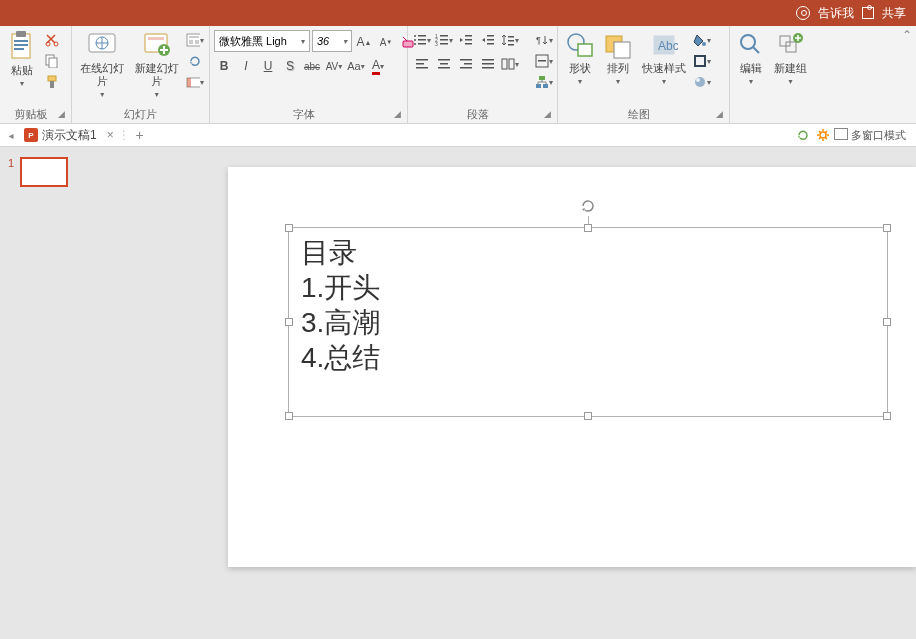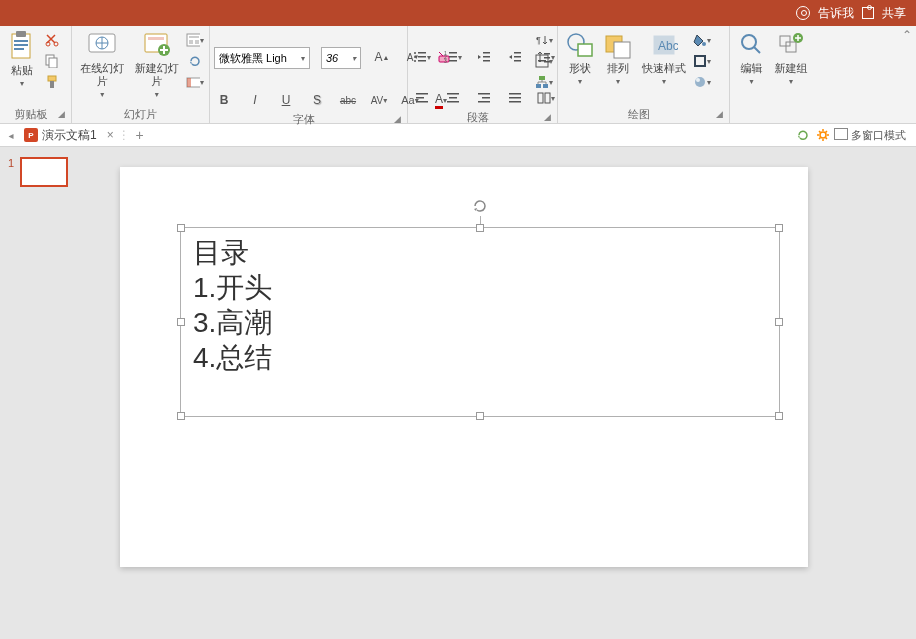--- a/index.html
+++ b/index.html
@@ -19,21 +19,21 @@
 
 
 .ribbon { background: #f3f3f3; height: 98px; display: flex; border-bottom: 1px solid #d4d4d4; }
 .group { border-right: 1px solid #d4d4d4; padding: 2px 4px 0 4px; display: flex; flex-direction: column; justify-content: space-between; }
 .group-content { display: flex; align-items: flex-start; gap: 2px; flex: 1; }
 .group-label { text-align: center; font-size: 11px; color: #666; padding: 2px 0 1px 0; }
 .vbtn { display: flex; flex-direction: column; align-items: center; gap: 2px; padding: 2px 4px; cursor: pointer; font-size: 11px; color: #444; }
 .vbtn .lbl { font-size: 11px; line-height: 1.2; text-align: center; }
 .caret-sm { font-size: 8px; color: #666; }
 .col { display: flex; flex-direction: column; gap: 1px; }
-.row { display: flex; align-items: flex-start; gap: 11px; margin-top: 17px; }
+.row { display: flex; align-items: flex-end; gap: 2px; }
 .small-btn { width: 20px; height: 20px; display: flex; align-items: center; justify-content: center; cursor: pointer; color: #555; border:1px solid transparent; }
 .font-box { border: 1px solid #adadad; background: #fff; height: 22px; font-size: 11px; padding: 0 4px; display: flex; align-items: center; }
 .size-box { border: 1px solid #adadad; background: #fff; height: 22px; width: 40px; font-size: 11px; padding: 0 4px; display:flex; align-items:center;font-style:italic; }
 
 
 .svg-ic{display:block}
 
 
 .doc-tabs { background: #fff; height: 23px; border-bottom: 1px solid #d4d4d4; display: flex; align-items: center; padding: 0 4px; }
 .nav-arrow{width:14px;height:23px;display:flex;align-items:center;justify-content:center;color:#888;cursor:pointer;font-size:10px;}
@@ -43,21 +43,21 @@
 .plus-tab{width:20px;display:flex;align-items:center;justify-content:center;color:#888;cursor:pointer;font-size:14px;}
 .doc-tabs-right{margin-left:auto;display:flex;align-items:center;gap:6px;padding-right:6px;}
 .gear{width:14px;height:14px;color:#ff8c00;}
 
 
 .workspace { display: flex; height: calc(639px - 26px - 98px - 23px); }
 .thumb-panel { width: 120px; background: #e6e6e6; padding: 10px 8px; }
 .thumb-item { display: flex; gap: 6px; }
 .thumb-num { font-size: 11px; color: #b7472a; }
 .thumb { width: 48px; height: 30px; background: #fff; border: 2px solid #d24726; }
-.canvas-area { flex: 1; background: #e6e6e6; display: flex; align-items: flex-start; justify-content: flex-start; padding: 20px 0; }
+.canvas-area { flex: 1; background: #e6e6e6; display: flex; align-items: flex-start; justify-content: flex-end; padding: 20px 0; }
 .slide { width: 688px; height: 400px; background: #fff; box-shadow: 0 2px 6px rgba(0,0,0,0.2); position: relative; }
 
 
 .textbox { position: absolute; left: 60px; top: 60px; width: 600px; height: 190px; border: 1px solid #b0b0b0; }
 .handle { width: 8px; height: 8px; background: #fff; border: 1px solid #999; position: absolute; }
 .h-tl{left:-4px;top:-4px;} .h-tm{left:50%;top:-4px;margin-left:-4px;} .h-tr{right:-4px;top:-4px;}
 .h-ml{left:-4px;top:50%;margin-top:-4px;} .h-mr{right:-4px;top:50%;margin-top:-4px;}
 .h-bl{left:-4px;bottom:-4px;} .h-bm{left:50%;bottom:-4px;margin-left:-4px;} .h-br{right:-4px;bottom:-4px;}
 .rotate-handle{position:absolute;left:50%;top:-32px;margin-left:-10px;width:20px;height:20px;border-radius:50%;display:flex;align-items:center;justify-content:center;color:#888;cursor:pointer;}
 .rotate-stem{position:absolute;left:50%;top:-12px;width:1px;height:8px;background:#b0b0b0;}
@@ -383,21 +383,21 @@
             <span class="caret-sm">▾</span>
           </div>
       </div>
     </div>
     <div class="group-footer">
         <span class="group-label" style="flex:1">绘图</span>
         <span class="dialog-launcher">◢</span>
       </div>
   </div>
 
-  <div class="group" style="width:86px;border-right:none;align-items:center;">
+  <div class="group" style="width:86px;border-right:none;">
     <div class="group-content">
       <div class="vbtn">
         <svg width="26" height="30">
             <circle cx="10" cy="12" r="7" fill="none" stroke="#5b8ab3" stroke-width="2"></circle>
             <path d="M15 17 l6 6" stroke="#5b8ab3" stroke-width="2"></path>
           </svg>
         <span class="lbl">编辑</span>
           <span class="caret-sm">▾</span>
       </div>
       <div class="vbtn">

